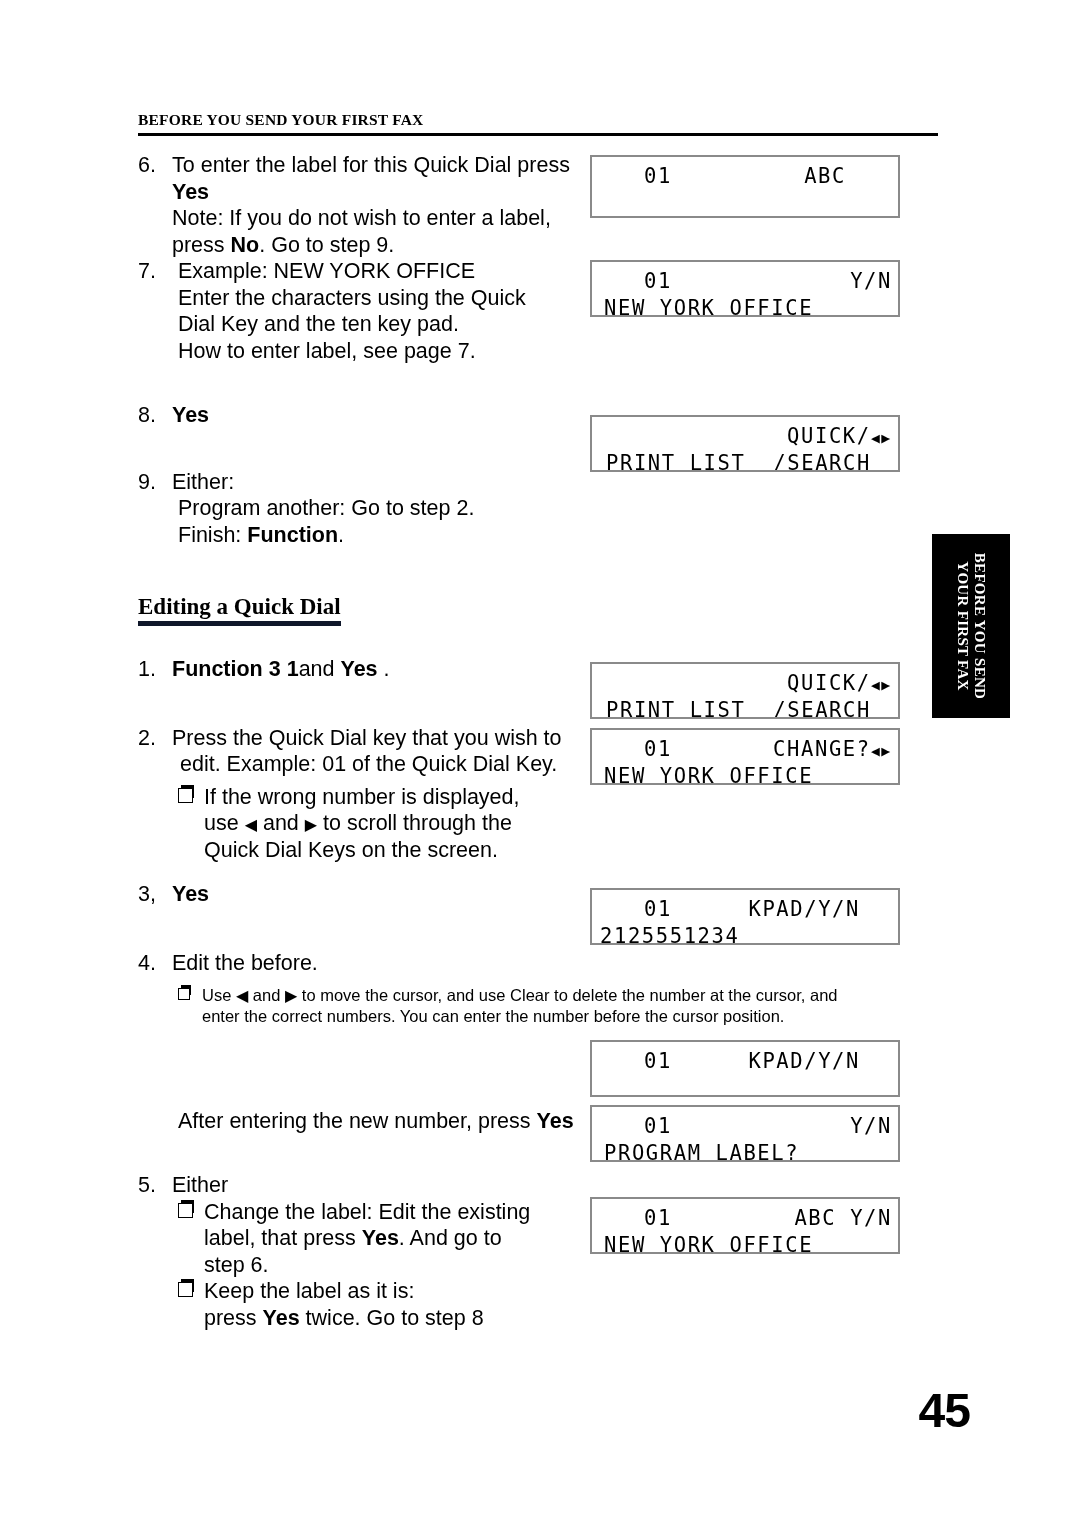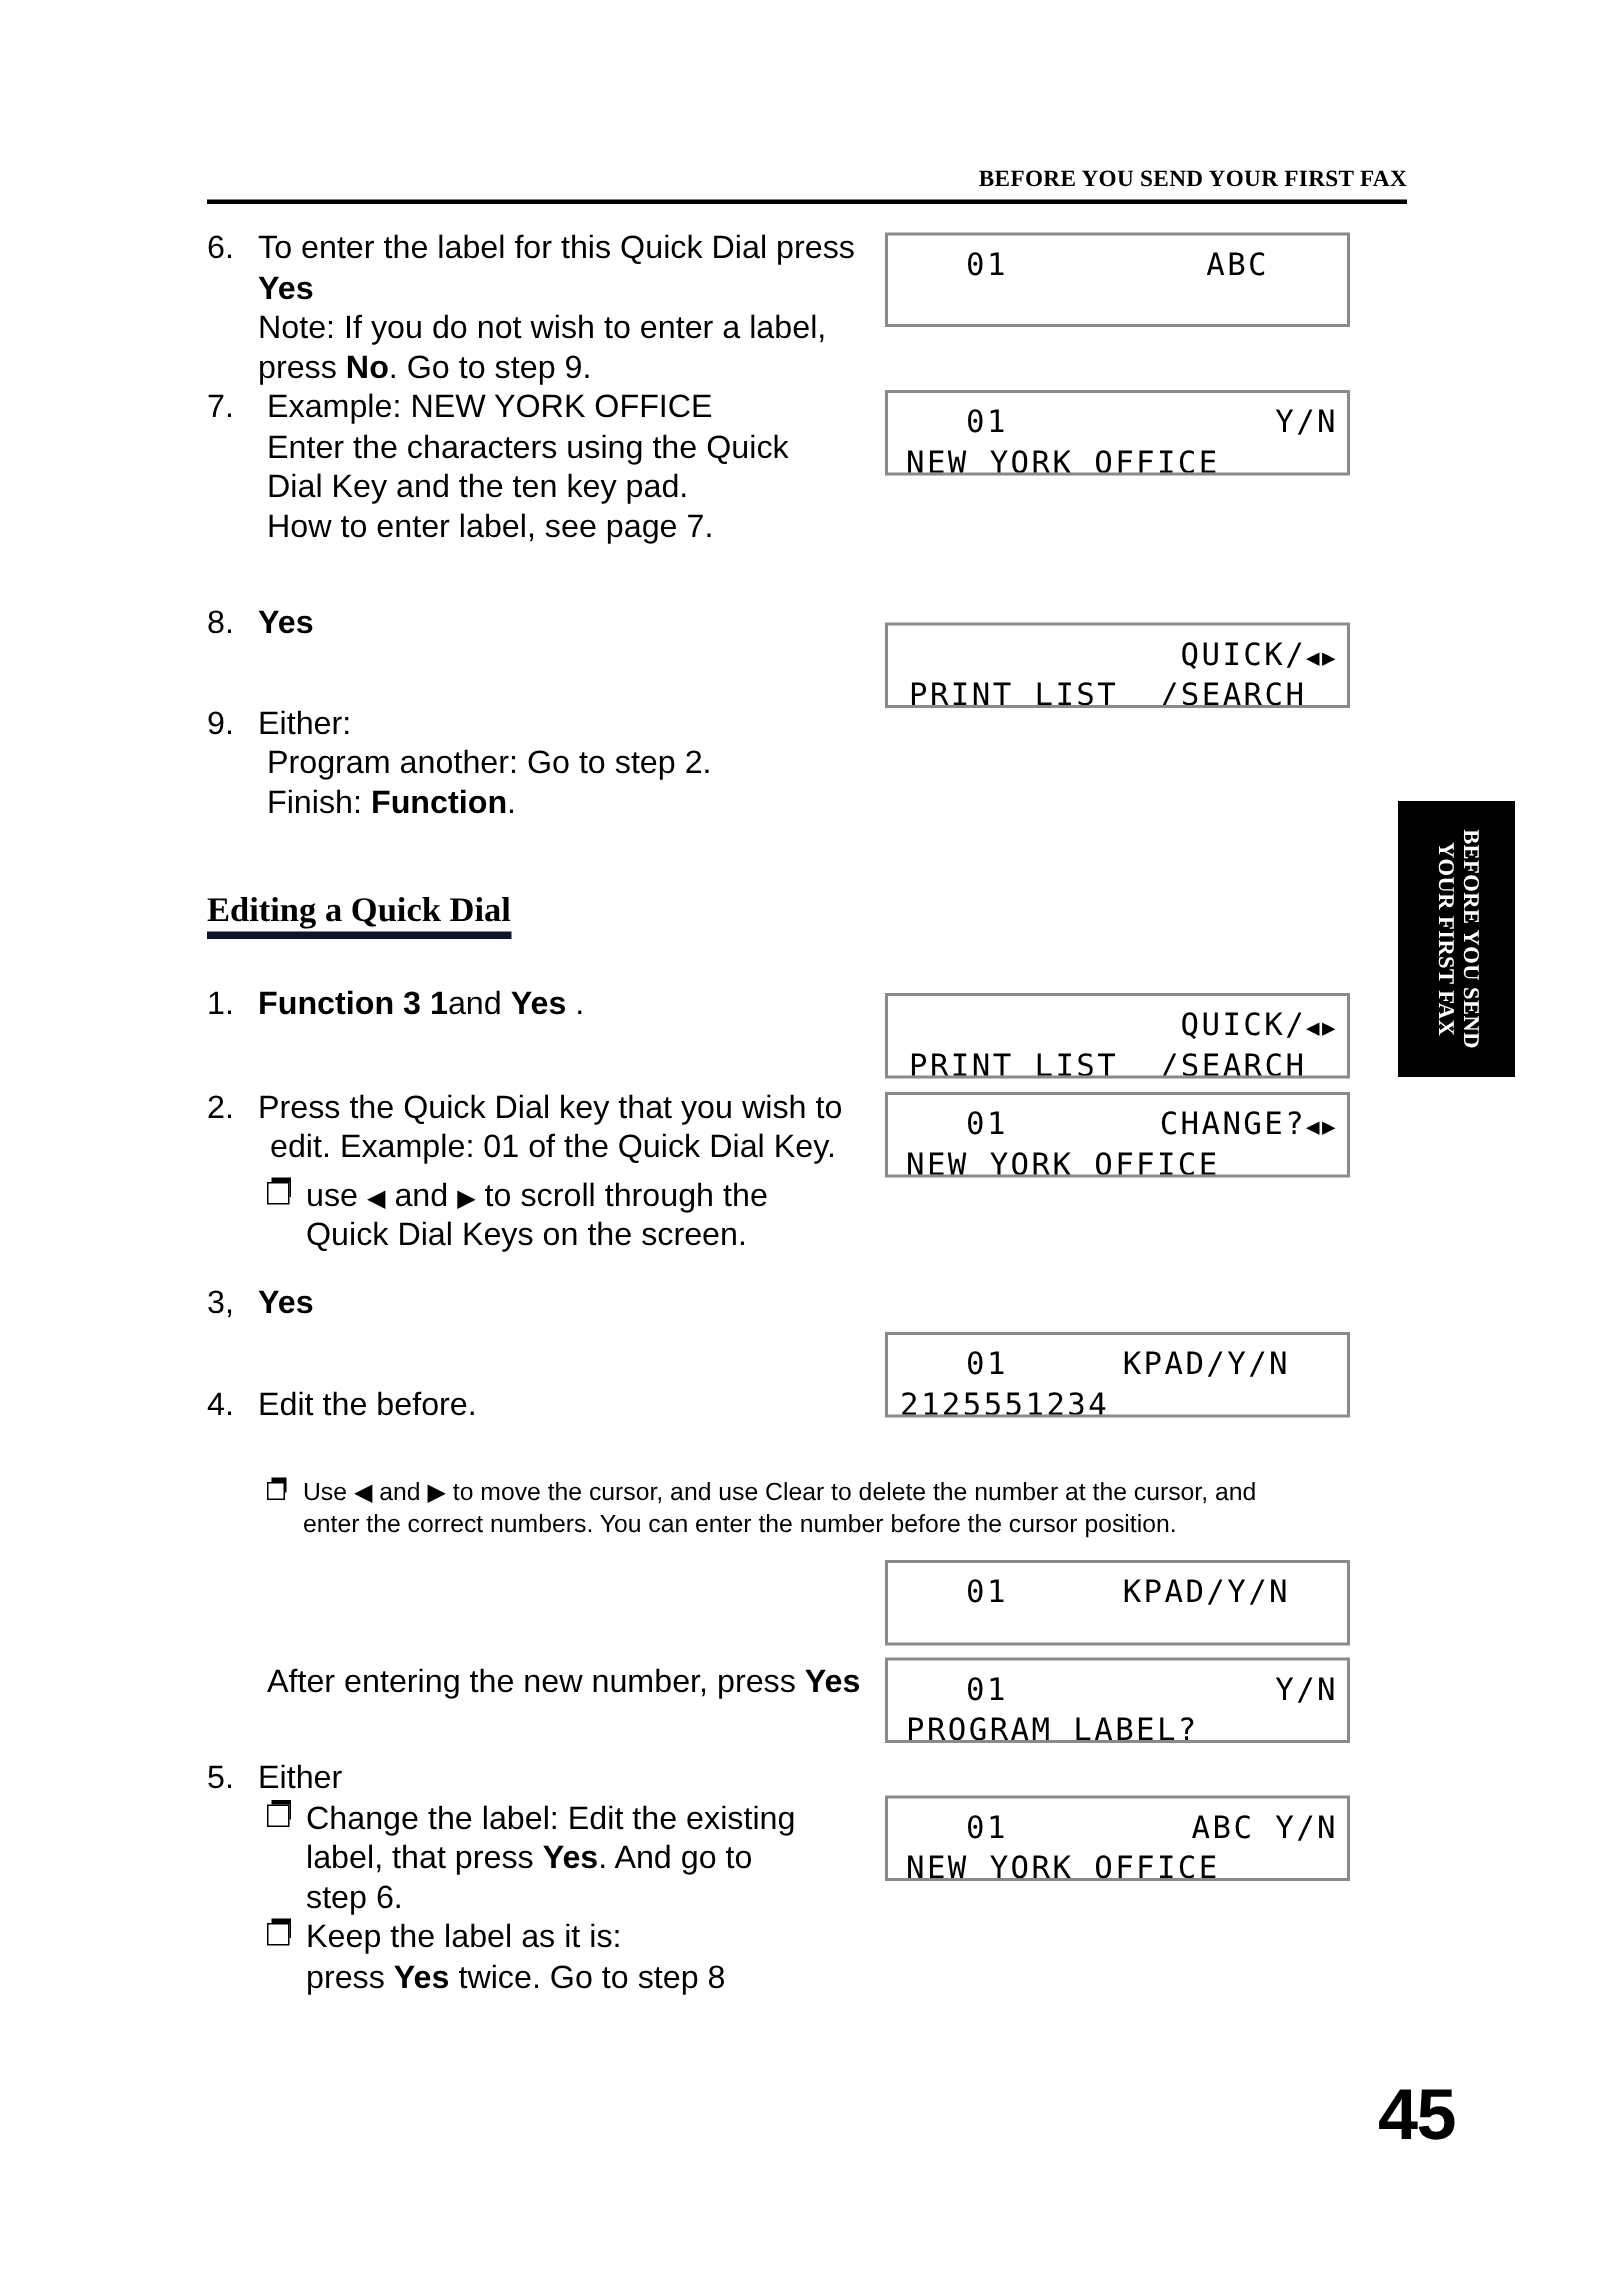--- a/index.html
+++ b/index.html
@@ -25,21 +25,21 @@
     position: absolute;
     left: 138px;
     top: 112px;
     width: 800px;
   }
   .header-title {
     font-family: "Liberation Serif", serif;
     font-weight: bold;
     font-size: 15.5px;
     letter-spacing: 0.2px;
-    text-align: right;
+    text-align: left;
     line-height: 1;
     white-space: nowrap;
   }
   .header-rule {
     margin-top: 5px;
     height: 3px;
     background: #000;
     width: 100%;
   }
 
@@ -255,20 +255,21 @@
     </div>
 
     <div class="step" style="margin-top:42px;">
       <span class="num">2.</span>
       <div class="body">
         <div>Press the Quick Dial key that you wish to</div>
         <div style="padding-left:8px;">edit. Example: 01 of the Quick Dial Key.</div>
       </div>
       <div class="bullet-item" style="margin-top:6px;margin-left:40px;">
         <span class="sqbullet"></span>
+        <div>If the wrong number is displayed,</div>
         <div style="padding-left:0;"><span>use </span><span class="arrow">◀</span><span> and </span><span class="arrow">▶</span><span> to scroll through the</span></div>
         <div>Quick Dial Keys on the screen.</div>
       </div>
     </div>
 
     <div class="step" style="margin-top:18px;">
       <span class="num">3,</span>
       <div class="body b">Yes</div>
     </div>
 

